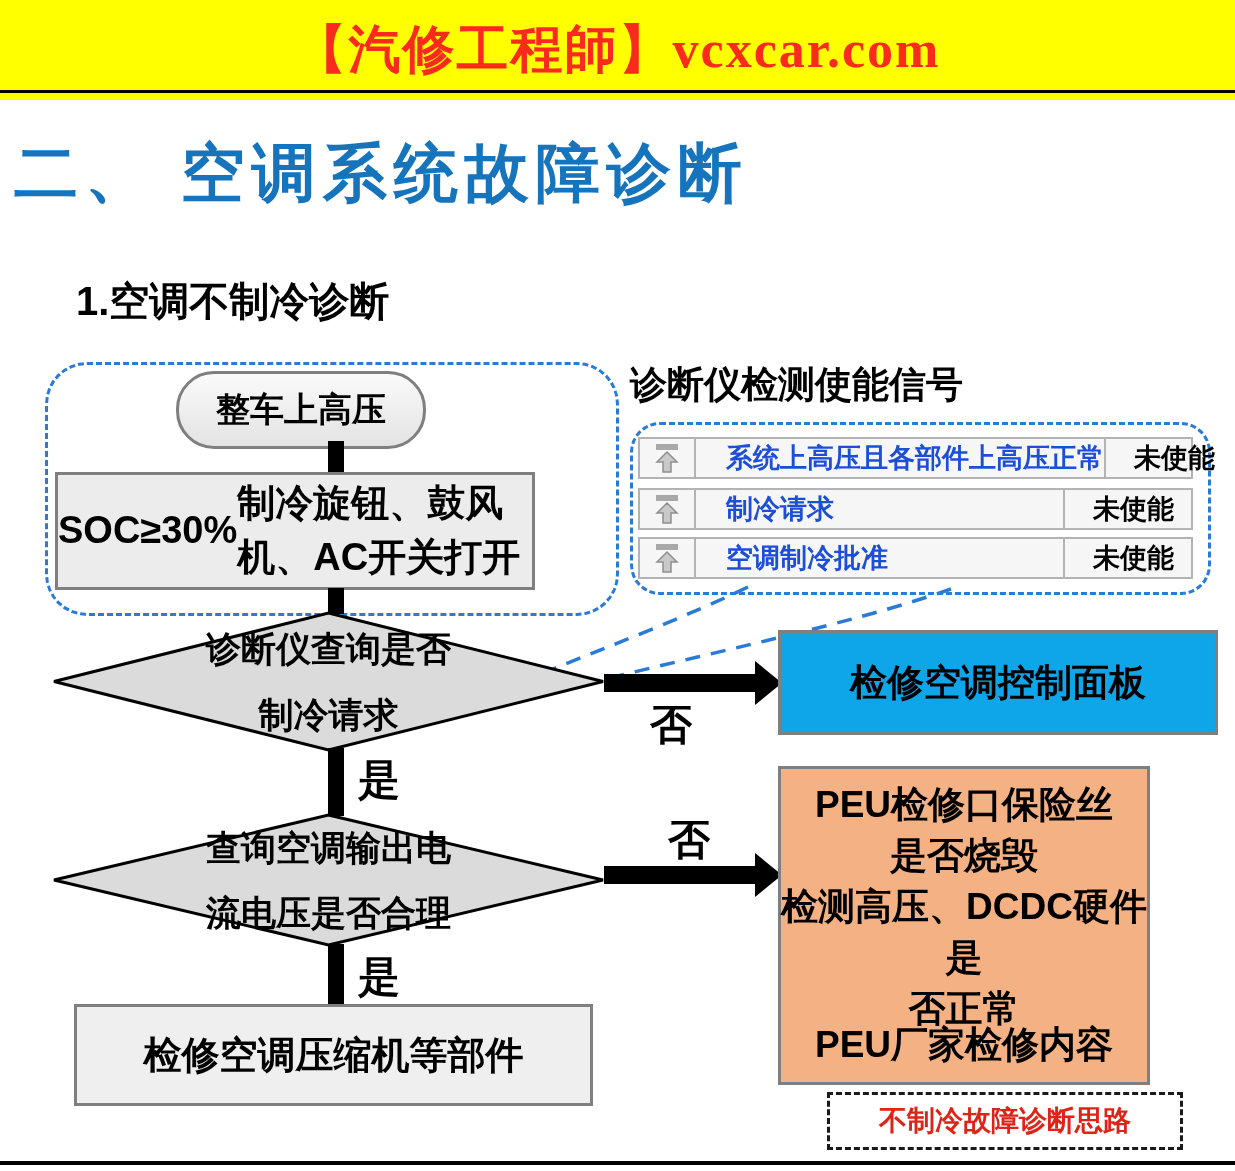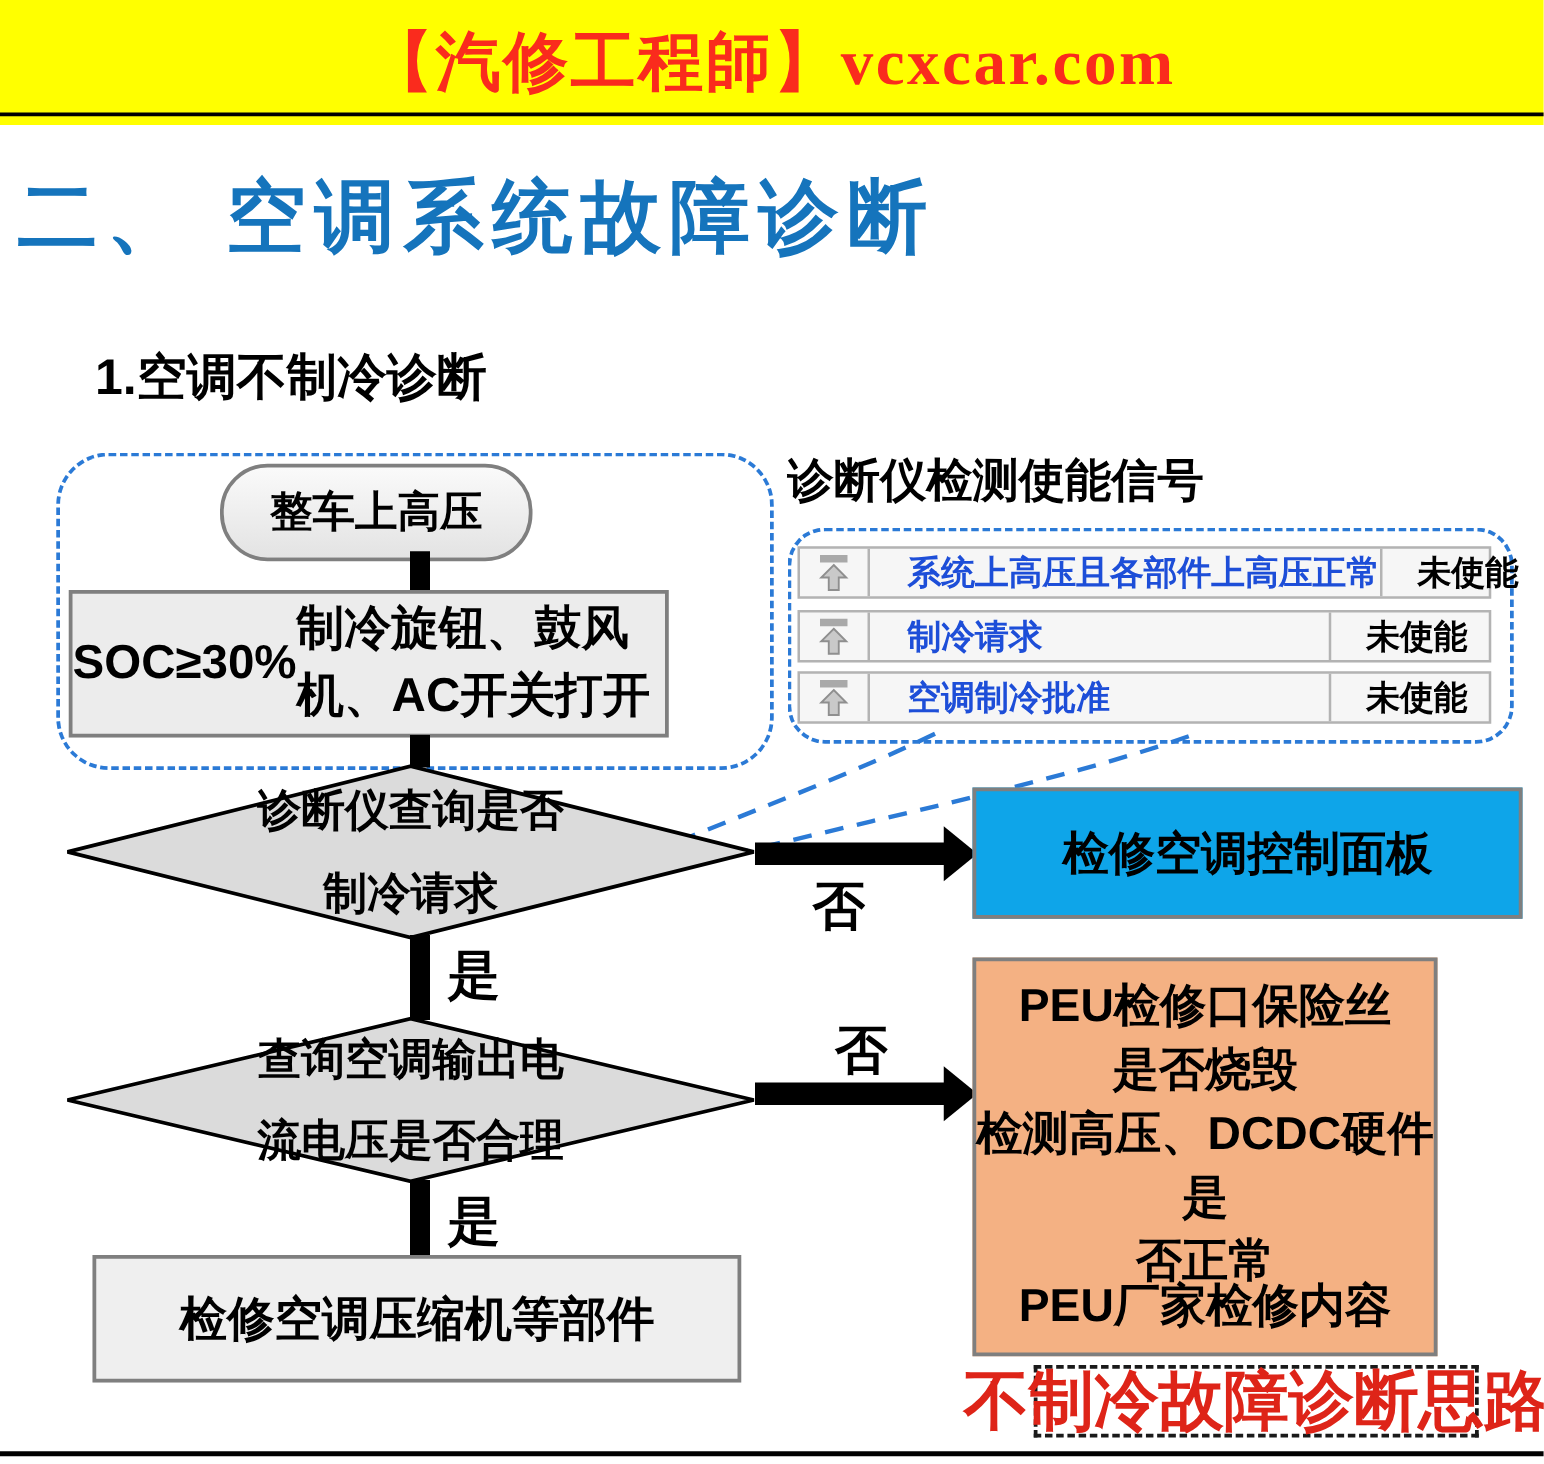--- a/index.html
+++ b/index.html
@@ -73,21 +73,21 @@
     font-size:37px; font-weight:800; line-height:1.38; }
   .peu-footer { position:absolute; bottom:12px; left:0; width:100%; text-align:center;
     font-size:37px; font-weight:800; }
 
   .compressor-box { left:74px; top:1004px; width:519px; height:102px; background:#efefef;
     border:3px solid #7f7f7f; display:flex; align-items:center; justify-content:center;
     font-size:38px; font-weight:800; color:#000; box-sizing:border-box; }
 
   .red-note { left:827px; top:1092px; width:356px; height:58px; background:#ffffff;
     border:3px dashed #1a1a1a; display:flex; align-items:center; justify-content:center;
-    font-size:52px; font-weight:800; color:#de2418; box-sizing:border-box;
+    font-size:28px; font-weight:800; color:#de2418; box-sizing:border-box;
     white-space:nowrap; }
 
   
   .callout-title { left:630px; top:360px; width:575px; text-align:left;
     font-size:37px; font-weight:800; color:#000; }
   .callout-box { left:630px; top:422px; width:575px; height:167px;
     border:3px dashed #2b7ad6; border-radius:30px; }
   .sig-row { left:638px; width:555px; height:42px; background:#f6f6f6;
     border:2px solid #b3b3b3; display:grid; grid-template-columns:56px 1fr 128px;
     box-sizing:border-box; }

